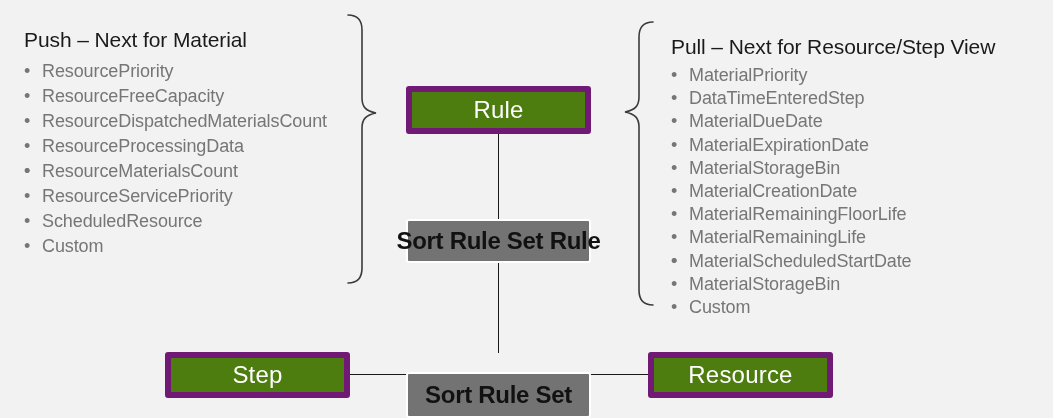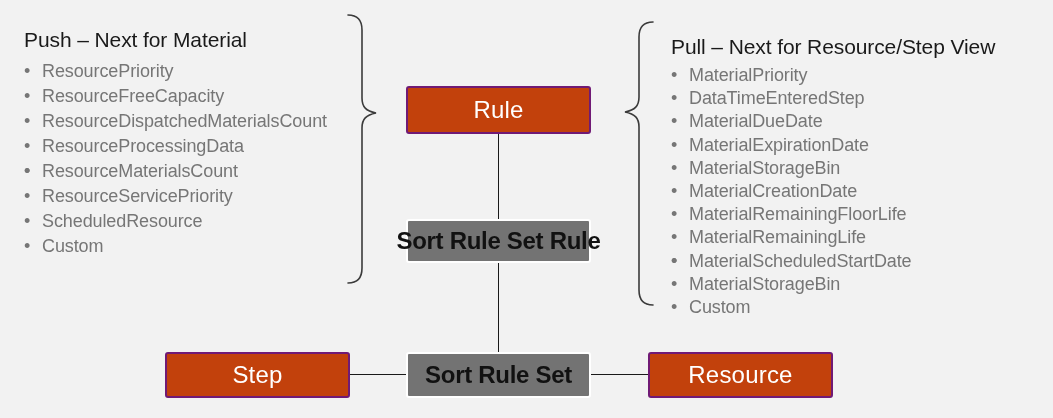--- a/index.html
+++ b/index.html
@@ -77,41 +77,41 @@
     justify-content: center;
     box-sizing: border-box;
     border-radius: 3px;
     z-index: 5;
   }
   .node .node-label {
     font-size: 24px;
     white-space: nowrap;
   }
   .node.blue {
-    background: #c2410c;
-    border: 2px solid #701a75;
+    background: #4d7c0f;
+    border: 6px solid #701a75;
   }
   .node.blue .node-label {
     color: #ffffff;
     letter-spacing: 0.2px;
   }
   .node.yellow {
     background: #737373;
     border: 2px solid #ffffff;
   }
   .node.yellow .node-label {
     color: #111111;
     font-weight: 700;
     letter-spacing: -0.3px;
   }
 
   #node-rule        { left: 406px; top: 86px;  width: 185px; height: 48px; }
   #node-srs-rule    { left: 406px; top: 219px; width: 185px; height: 44px; }
   #node-step        { left: 165px; top: 352px; width: 185px; height: 46px; }
-  #node-srs         { left: 406px; top: 352px; width: 185px; height: 46px; }
+  #node-srs         { left: 406px; top: 372px; width: 185px; height: 46px; }
   #node-resource    { left: 648px; top: 352px; width: 185px; height: 46px; }
 
   
   .edge {
     position: absolute;
     background: #1a1a1a;
     z-index: 1;
   }
   #edge-rule-srsrule  { left: 498px; top: 133px; width: 1.4px; height: 87px; }
   #edge-srsrule-srs   { left: 498px; top: 262px; width: 1.4px; height: 91px; }

